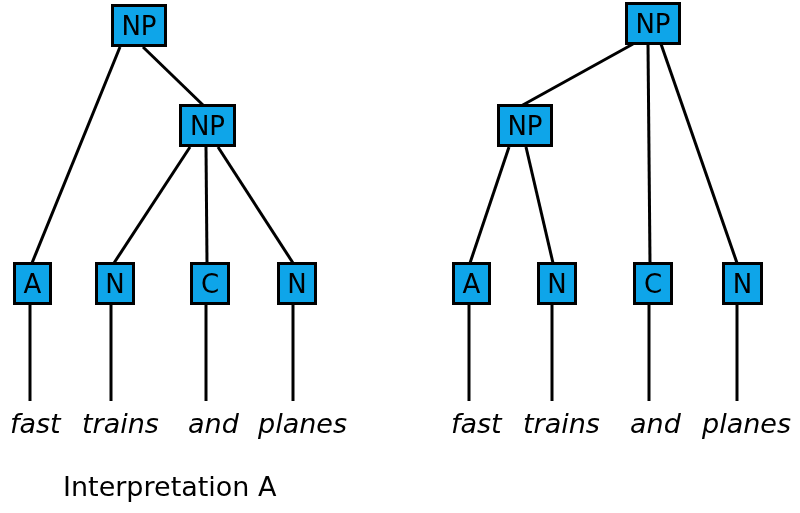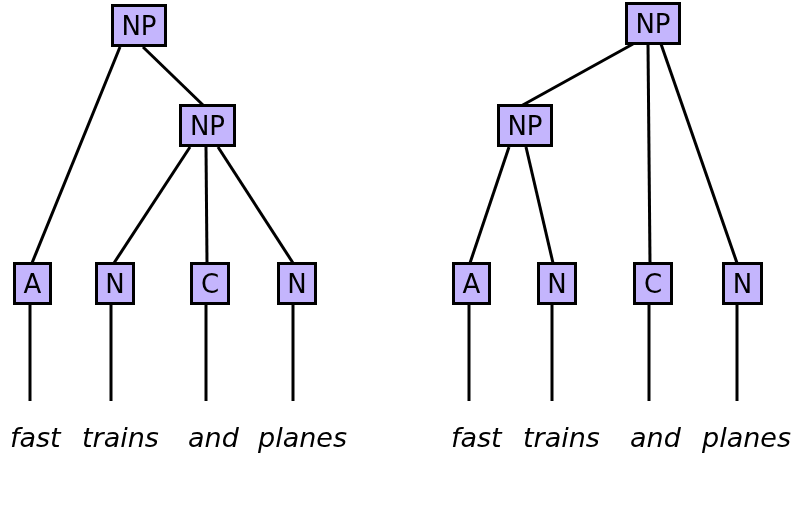--- a/index.html
+++ b/index.html
@@ -24,31 +24,31 @@
     height: 513px;
   }
   .edges-svg line {
     stroke: #000000;
     stroke-width: 3;
   }
   .node {
     position: absolute;
     box-sizing: border-box;
     border: 3px solid #000000;
-    background: #c4b5fd;
+    background: #0ea5e9;
     display: flex;
     align-items: center;
     justify-content: center;
     font-size: 26px;
     line-height: 1;
     height: 43px;
   }
   .word {
     position: absolute;
-    top: 424px;
+    top: 410px;
     font-style: italic;
     font-size: 27px;
     line-height: 1;
     white-space: nowrap;
     text-align: center;
   }
   .caption {
     position: absolute;
     top: 473px;
     font-size: 27px;
@@ -91,20 +91,21 @@
   <div class="node" style="left:13px;  top:262px; width:39px;">A</div>
   <div class="node" style="left:95px;  top:262px; width:40px;">N</div>
   <div class="node" style="left:190px; top:262px; width:40px;">C</div>
   <div class="node" style="left:277px; top:262px; width:40px;">N</div>
 
   <div class="word" style="left:10px;">fast</div>
   <div class="word" style="left:82px;">trains</div>
   <div class="word" style="left:188px;">and</div>
   <div class="word" style="left:258px;">planes</div>
 
+  <div class="caption" style="left:63px;">Interpretation A</div>
 
   <div class="node" style="left:625px; top:2px;   width:56px;">NP</div>
   <div class="node" style="left:497px; top:104px; width:56px;">NP</div>
   <div class="node" style="left:452px; top:262px; width:39px;">A</div>
   <div class="node" style="left:537px; top:262px; width:40px;">N</div>
   <div class="node" style="left:633px; top:262px; width:40px;">C</div>
   <div class="node" style="left:722px; top:262px; width:41px;">N</div>
 
   <div class="word" style="left:451px;">fast</div>
   <div class="word" style="left:523px;">trains</div>

